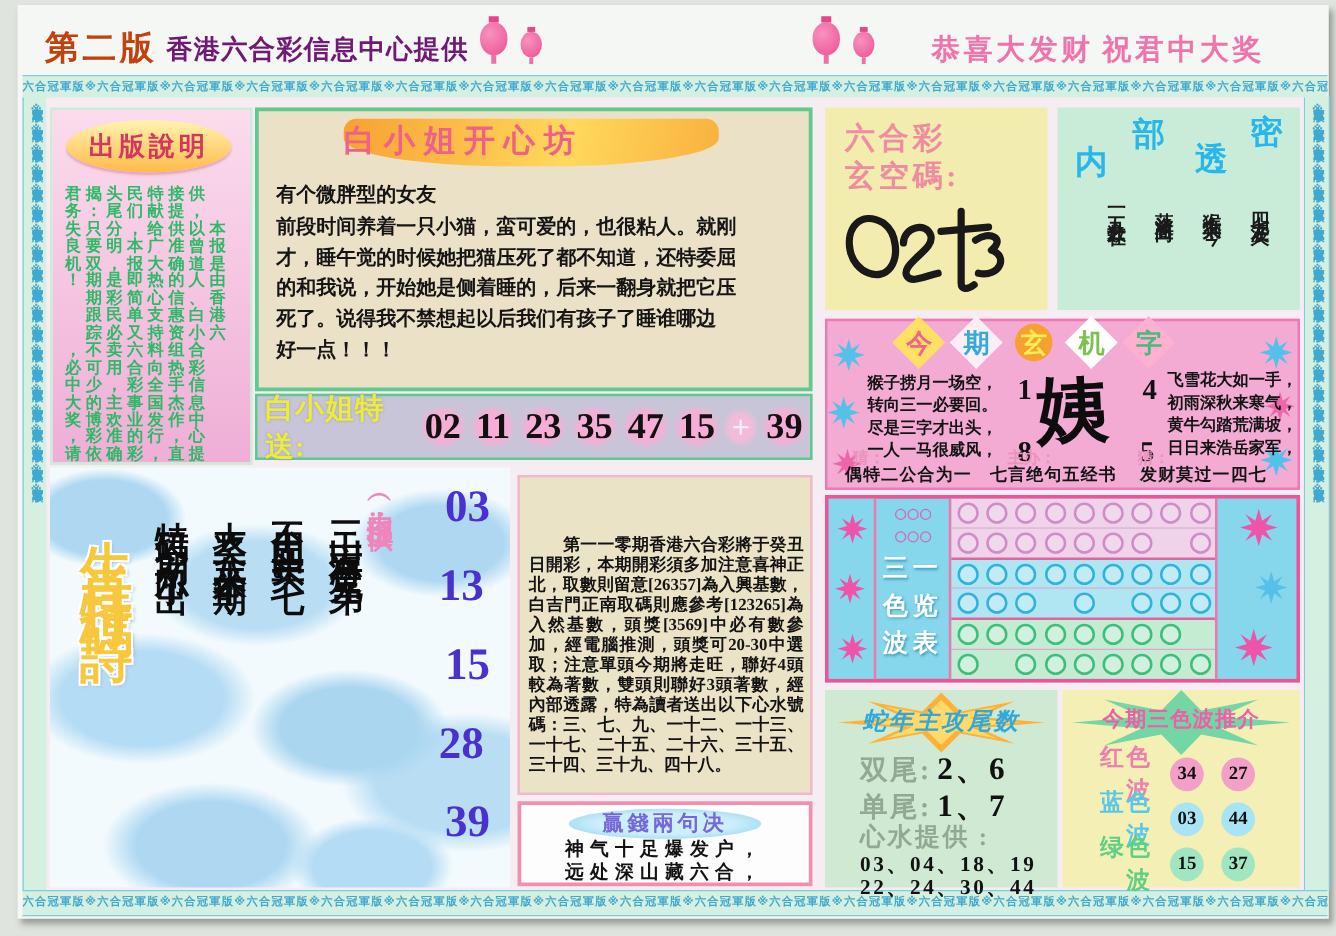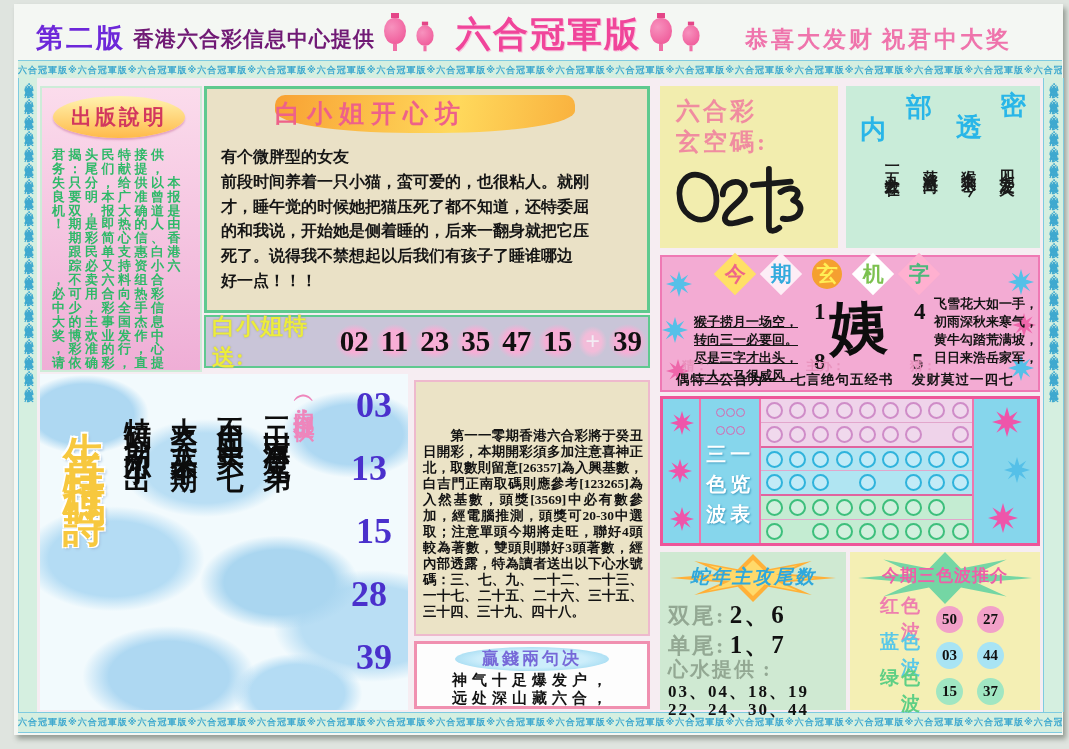--- a/index.html
+++ b/index.html
@@ -2,21 +2,21 @@
 <html><head>
 <meta charset="utf-8">
 <style>
   html,body{margin:0;padding:0;}
   body{font-family:"Liberation Sans","DejaVu Sans",sans-serif;background:#cfd4cf;}
   .page{position:relative;width:1069px;height:749px;background:#dfe4df;overflow:hidden;}
   .sheet{position:absolute;left:14px;top:4px;width:1049px;height:731px;background:#f4f7f3;box-shadow:3px 4px 5px rgba(60,70,60,.45);}
   .abs{position:absolute;}
 
   
-  .hdr-edition{left:36px;top:20px;font:900 27px "Liberation Serif","DejaVu Serif",serif;color:#6d28d9;letter-spacing:3px;}
+  .hdr-edition{left:36px;top:20px;font:900 27px "Liberation Serif","DejaVu Serif",serif;color:#c2410c;letter-spacing:3px;}
   .hdr-provider{left:133px;top:25px;font:bold 21px "Liberation Serif","DejaVu Serif",serif;color:#701a75;letter-spacing:1px;}
   .hdr-title{left:456px;top:11px;font:900 35px "Liberation Serif","DejaVu Serif",serif;color:#f0459a;letter-spacing:2px;text-shadow:1px 1px 0 #f9c0da;}
   .hdr-greet1{left:745px;top:24px;font:bold 23px "Liberation Serif","DejaVu Serif",serif;color:#ef74ac;letter-spacing:3px;}
   .hdr-greet2{left:882px;top:24px;font:bold 23px "Liberation Serif","DejaVu Serif",serif;color:#ef74ac;letter-spacing:3px;}
   .lantern-group{display:flex;gap:8px;}
   .lantern{position:relative;width:22px;height:26px;background:radial-gradient(circle at 35% 35%,#f792be,#ee4f92);border-radius:50%/55%;}
   .lantern::before{content:"";position:absolute;top:-5px;left:7px;width:8px;height:5px;background:#e44688;}
   .lantern::after{content:"";position:absolute;bottom:-7px;left:9px;width:4px;height:7px;background:#f06fa6;}
   .lantern.small{transform:scale(.78) translateY(6px);}
 
@@ -121,21 +121,21 @@
   .slot{width:23.2px;display:flex;justify-content:center;}
   .circle{width:17px;height:17px;border-radius:50%;box-sizing:border-box;}
   .circle-pink{border:2.5px solid #cf8cc8;background:#f0d9ed;}
   .circle-blue{border:2.5px solid #2fb3dc;background:#c2ebf7;}
   .circle-green{border:2.5px solid #3dbf7c;background:#d2f0de;}
   .fdot{display:inline-block;width:7px;height:7px;border:1.5px solid #d668b0;border-radius:50%;margin:0 .5px;}
 
   
   .tail{left:660px;top:552px;width:186px;height:158px;background:#cfe9d2;}
   .tail-title{left:0;top:12px;width:186px;text-align:center;font:italic 900 19px "Liberation Serif","DejaVu Serif",serif;color:#2fa8dc;letter-spacing:2px;}
-  .tail-line{position:absolute;left:8px;white-space:nowrap;}
+  .tail-line{position:absolute;left:28px;white-space:nowrap;}
   .tl-label{font:bold 22px "Liberation Serif","DejaVu Serif",serif;color:#93a893;letter-spacing:2px;}
   .tl-value{font:bold 25px "Liberation Serif","DejaVu Serif",serif;color:#111;letter-spacing:2px;}
   .tail-nums{font:bold 17px "Liberation Serif","DejaVu Serif",serif;color:#111;letter-spacing:2px;}
 
   
   .waves{left:850px;top:552px;width:190px;height:158px;background:#f4efb4;}
   .waves-title{left:0;top:12px;width:190px;text-align:center;font:900 17px "Liberation Serif","DejaVu Serif",serif;color:#ee5fa8;letter-spacing:1px;}
   .wrow{position:absolute;left:10px;display:flex;align-items:center;gap:14px;height:30px;}
   .wlabel{font:900 19px "Liberation Serif","DejaVu Serif",serif;letter-spacing:2px;width:62px;text-align:right;}
   .wlabel-red{color:#ee7fae;} .wlabel-blue{color:#59c8e8;} .wlabel-green{color:#5ecf85;}
@@ -147,21 +147,20 @@
 
 <div class="page">
   <div class="sheet abs"></div>
 
   <div class="abs hdr-edition">第二版</div>
   <div class="abs hdr-provider">香港六合彩信息中心提供</div>
   <div class="abs lantern-group" style="left:384px;top:18px;">
     <div class="lantern"></div>
     <div class="lantern small"></div>
   </div>
-  <div class="abs hdr-title">六合冠軍版</div>
   <div class="abs lantern-group" style="left:650px;top:18px;">
     <div class="lantern"></div>
     <div class="lantern small"></div>
   </div>
   <div class="abs hdr-greet1">恭喜大发财</div>
   <div class="abs hdr-greet2">祝君中大奖</div>
 
   <div class="abs strip h" style="left:18px;top:60px;width:1044px;height:18px;">六合冠軍版※六合冠軍版※六合冠軍版※六合冠軍版※六合冠軍版※六合冠軍版※六合冠軍版※六合冠軍版※六合冠軍版※六合冠軍版※六合冠軍版※六合冠軍版※六合冠軍版※六合冠軍版※六合冠軍版※六合冠軍版※六合冠軍版※六合冠軍版※六合冠軍版※六合冠軍版※六合冠軍版※六合冠軍版※六合冠軍版※六合冠軍版※六合冠軍版※六合冠軍版※六合冠軍版※六合冠軍版※六合冠軍版※六合冠軍版※</div>
   <div class="abs strip v" style="left:18px;top:78px;width:19px;height:634px;">六合冠軍版※六合冠軍版※六合冠軍版※六合冠軍版※六合冠軍版※六合冠軍版※六合冠軍版※六合冠軍版※六合冠軍版※六合冠軍版※六合冠軍版※六合冠軍版※六合冠軍版※六合冠軍版※六合冠軍版※六合冠軍版※六合冠軍版※六合冠軍版※六合冠軍版※六合冠軍版※</div>
   <div class="abs strip v" style="left:1043px;top:78px;width:19px;height:634px;">六合冠軍版※六合冠軍版※六合冠軍版※六合冠軍版※六合冠軍版※六合冠軍版※六合冠軍版※六合冠軍版※六合冠軍版※六合冠軍版※六合冠軍版※六合冠軍版※六合冠軍版※六合冠軍版※六合冠軍版※六合冠軍版※六合冠軍版※六合冠軍版※六合冠軍版※六合冠軍版※</div>
@@ -282,21 +281,21 @@
         <span class="diamond d2">
           <span>玄</span>
         </span>
         <span class="diamond d3">
           <span>机</span>
         </span>
         <span class="diamond d4">
           <span>字</span>
         </span>
       </div>
-    <div class="abs xj-poem" style="left:32px;top:56px;text-decoration:underline;"><div class="item">猴子捞月一场空，</div><div class="item">转向三一必要回。</div><div class="item">尽是三字才出头，</div><div class="item">一人一马很威风，</div></div>
+    <div class="abs xj-poem" style="left:32px;top:40px;"><div class="item">猴子捞月一场空，</div><div class="item">转向三一必要回。</div><div class="item">尽是三字才出头，</div><div class="item">一人一马很威风，</div></div>
     <span class="abs xj-num" style="left:152px;top:42px;">1</span>
     <span class="abs xj-num" style="left:252px;top:42px;">4</span>
     <span class="abs xj-num" style="left:152px;top:92px;">8</span>
     <span class="abs xj-num" style="left:250px;top:92px;">5</span>
     <div class="abs xj-big">姨</div>
     <div class="abs xj-poem" style="left:272px;top:38px;"><div class="item">飞雪花大如一手，</div><div class="item">初雨深秋来寒气，</div><div class="item">黄牛勾踏荒满坡，</div><div class="item">日日来浩岳家军，</div></div>
     <span class="abs xj-faint" style="left:20px;top:100px;">猜：</span>
     <span class="abs xj-faint" style="left:144px;top:100px;">主办：</span>
     <span class="abs xj-faint" style="left:248px;top:100px;">猜：</span>
     <span class="abs xj-phrase" style="left:14px;top:114px;">偶特二公合为一</span>
@@ -572,21 +571,21 @@
   <div class="abs waves">
     <span class="abs star" style="left:8px;top:0px;width:174px;height:52px;color:#74d6a4;">
         <svg viewBox="0 0 24 24" preserveAspectRatio="none">
           <path fill="currentColor" d="M12 0L14.2 7.6L20.5 3.5L16.4 9.8L24 12L16.4 14.2L20.5 20.5L14.2 16.4L12 24L9.8 16.4L3.5 20.5L7.6 14.2L0 12L7.6 9.8L3.5 3.5L9.8 7.6Z"></path>
         </svg>
       </span>
     <div class="abs waves-title">今期三色波推介</div>
     <div>
         <div class="wrow" style="top: 52px;">
           <span class="wlabel wlabel-red">红色波</span>
-          <span class="wball wball-red">50</span>
+          <span class="wball wball-red">34</span>
           <span class="wball wball-red">27</span>
         </div>
         <div class="wrow" style="top: 88px;">
           <span class="wlabel wlabel-blue">蓝色波</span>
           <span class="wball wball-blue">03</span>
           <span class="wball wball-blue">44</span>
         </div>
         <div class="wrow" style="top: 124px;">
           <span class="wlabel wlabel-green">绿色波</span>
           <span class="wball wball-green">15</span>

